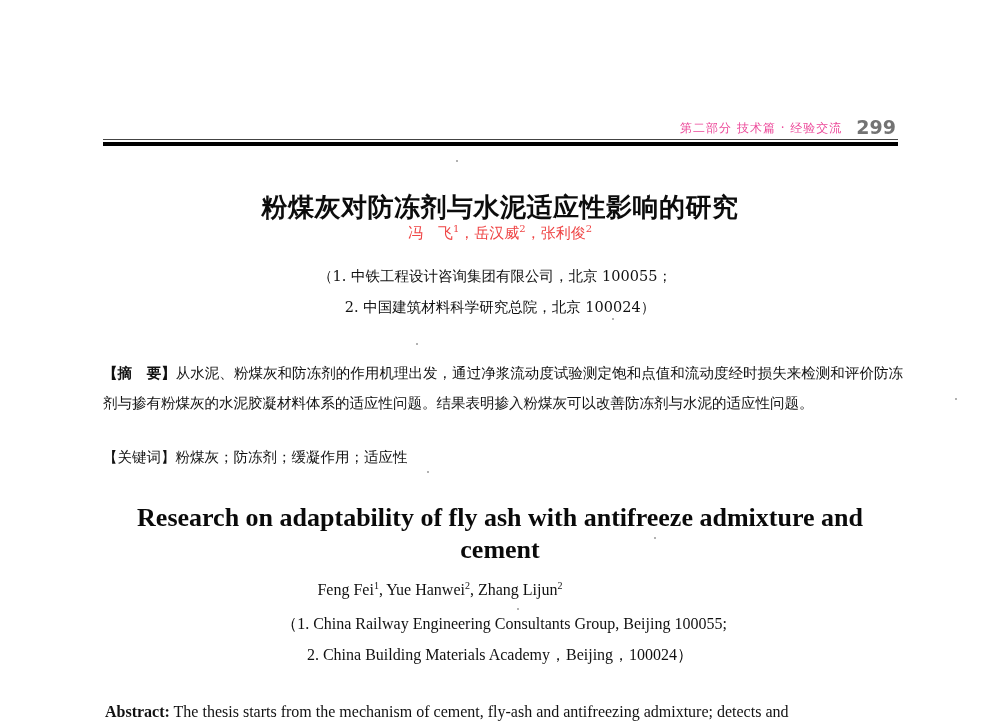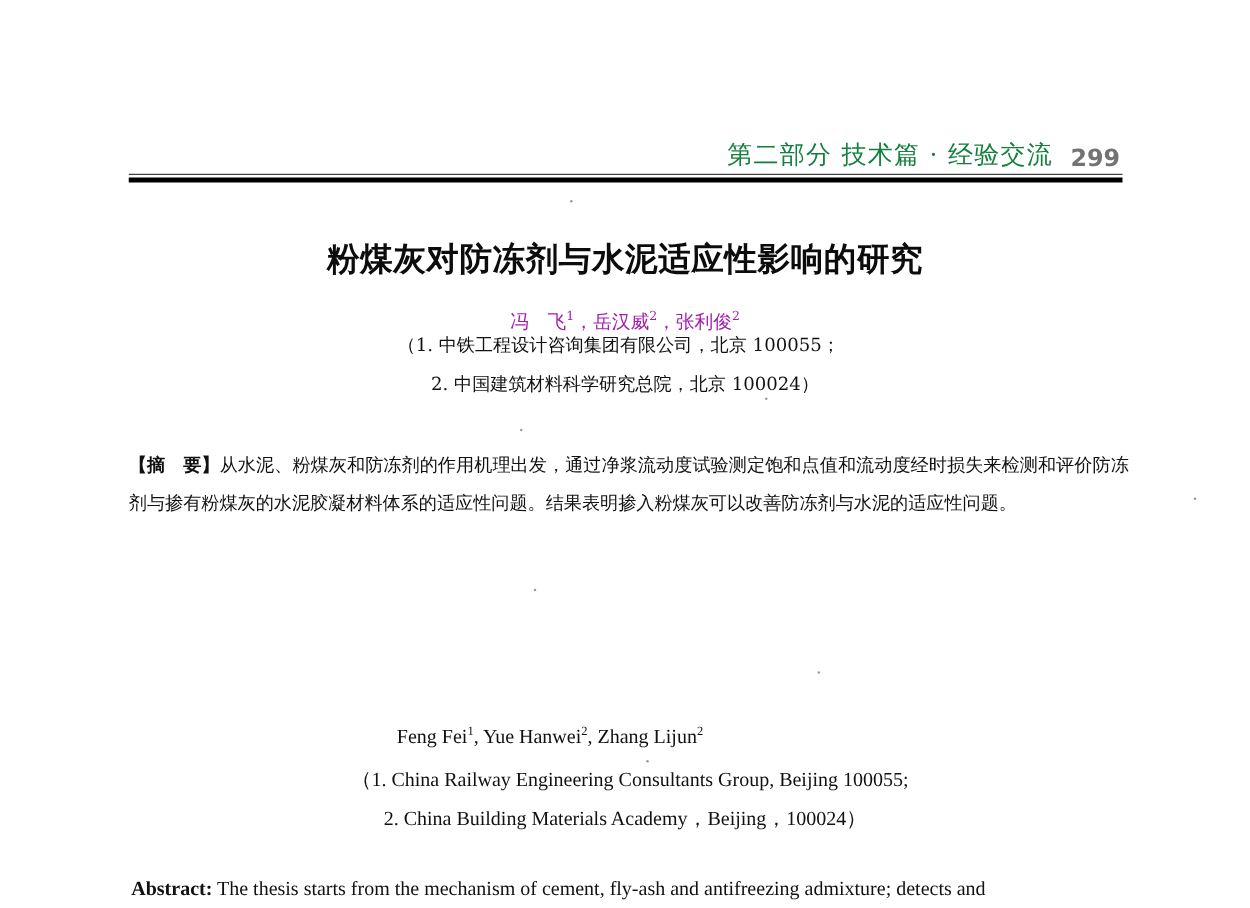--- a/index.html
+++ b/index.html
@@ -23,23 +23,23 @@
       right: 104px;
       top: 113px;
       height: 24px;
       display: flex;
       align-items: flex-end;
       gap: 8px;
       white-space: nowrap;
     }
     .running-header .section {
       font-family: "DejaVu Serif", serif;
-      font-size: 20px;
+      font-size: 12px;
       letter-spacing: 1px;
-      color: #15803d;
+      color: #ec4899;
       margin-top: 32px;
     }
     .running-header .page-number {
       font-family: "DejaVu Sans", sans-serif;
       font-weight: bold;
       font-size: 19px;
       color: #737373;
       margin-left: 6px;
       line-height: 20px;
     }
@@ -68,25 +68,25 @@
       text-align: center;
       font-family: "DejaVu Serif", serif;
       font-weight: bold;
       font-size: 26px;
       letter-spacing: 0.5px;
       color: #0c0c0c;
     }
     .cn-authors {
       position: absolute;
       left: 0; width: 1000px;
-      top: 248px;
+      top: 224px;
       text-align: center;
       font-family: "DejaVu Serif", serif;
       font-size: 15px;
-      color: #a21caf;
+      color: #ef4444;
     }
     .cn-authors sup, .en-authors sup { font-size: 10px; vertical-align: 6px; line-height: 0; }
     .cn-affil {
       position: absolute;
       left: 0; width: 1000px;
       text-align: center;
       font-family: "DejaVu Serif", serif;
       font-size: 14.5px;
       color: #111;
     }
@@ -181,21 +181,25 @@
     <span>冯　飞</span><sup>1</sup><span>，</span><span>岳汉威</span><sup>2</sup><span>，</span><span>张利俊</span><sup>2</sup>
   </div>
 
   <div class="cn-affil line1">（1. 中铁工程设计咨询集团有限公司，北京  100055；</div>
   <div class="cn-affil line2">2. 中国建筑材料科学研究总院，北京  100024）</div>
 
   <p class="cn-abstract">
     <span class="label">【摘　要】</span><span>从水泥、粉煤灰和防冻剂的作用机理出发，通过净浆流动度试验测定饱和点值和流动度经时损失来检测和评价防冻剂与掺有粉煤灰的水泥胶凝材料体系的适应性问题。结果表明掺入粉煤灰可以改善防冻剂与水泥的适应性问题。</span>
   </p>
 
-
+  <p class="cn-keywords">
+    <span class="label">【关键词】</span><span>粉煤灰；防冻剂；缓凝作用；适应性</span>
+  </p>
+
+  <h2 class="en-title">Research on adaptability of fly ash with antifreeze admixture and cement</h2>
 
   <div class="en-authors">
     <span>Feng Fei</span><sup>1</sup><span>, </span><span>Yue Hanwei</span><sup>2</sup><span>, </span><span>Zhang Lijun</span><sup>2</sup>
   </div>
 
   <div class="en-affil line1">（1. China Railway Engineering Consultants Group, Beijing 100055;</div>
   <div class="en-affil line2">2. China Building Materials Academy，Beijing，100024）</div>
 
   <p class="en-abstract">
     <span class="label">Abstract:</span><span> The thesis starts from the mechanism of cement, fly-ash and antifreezing admixture; detects and</span>

